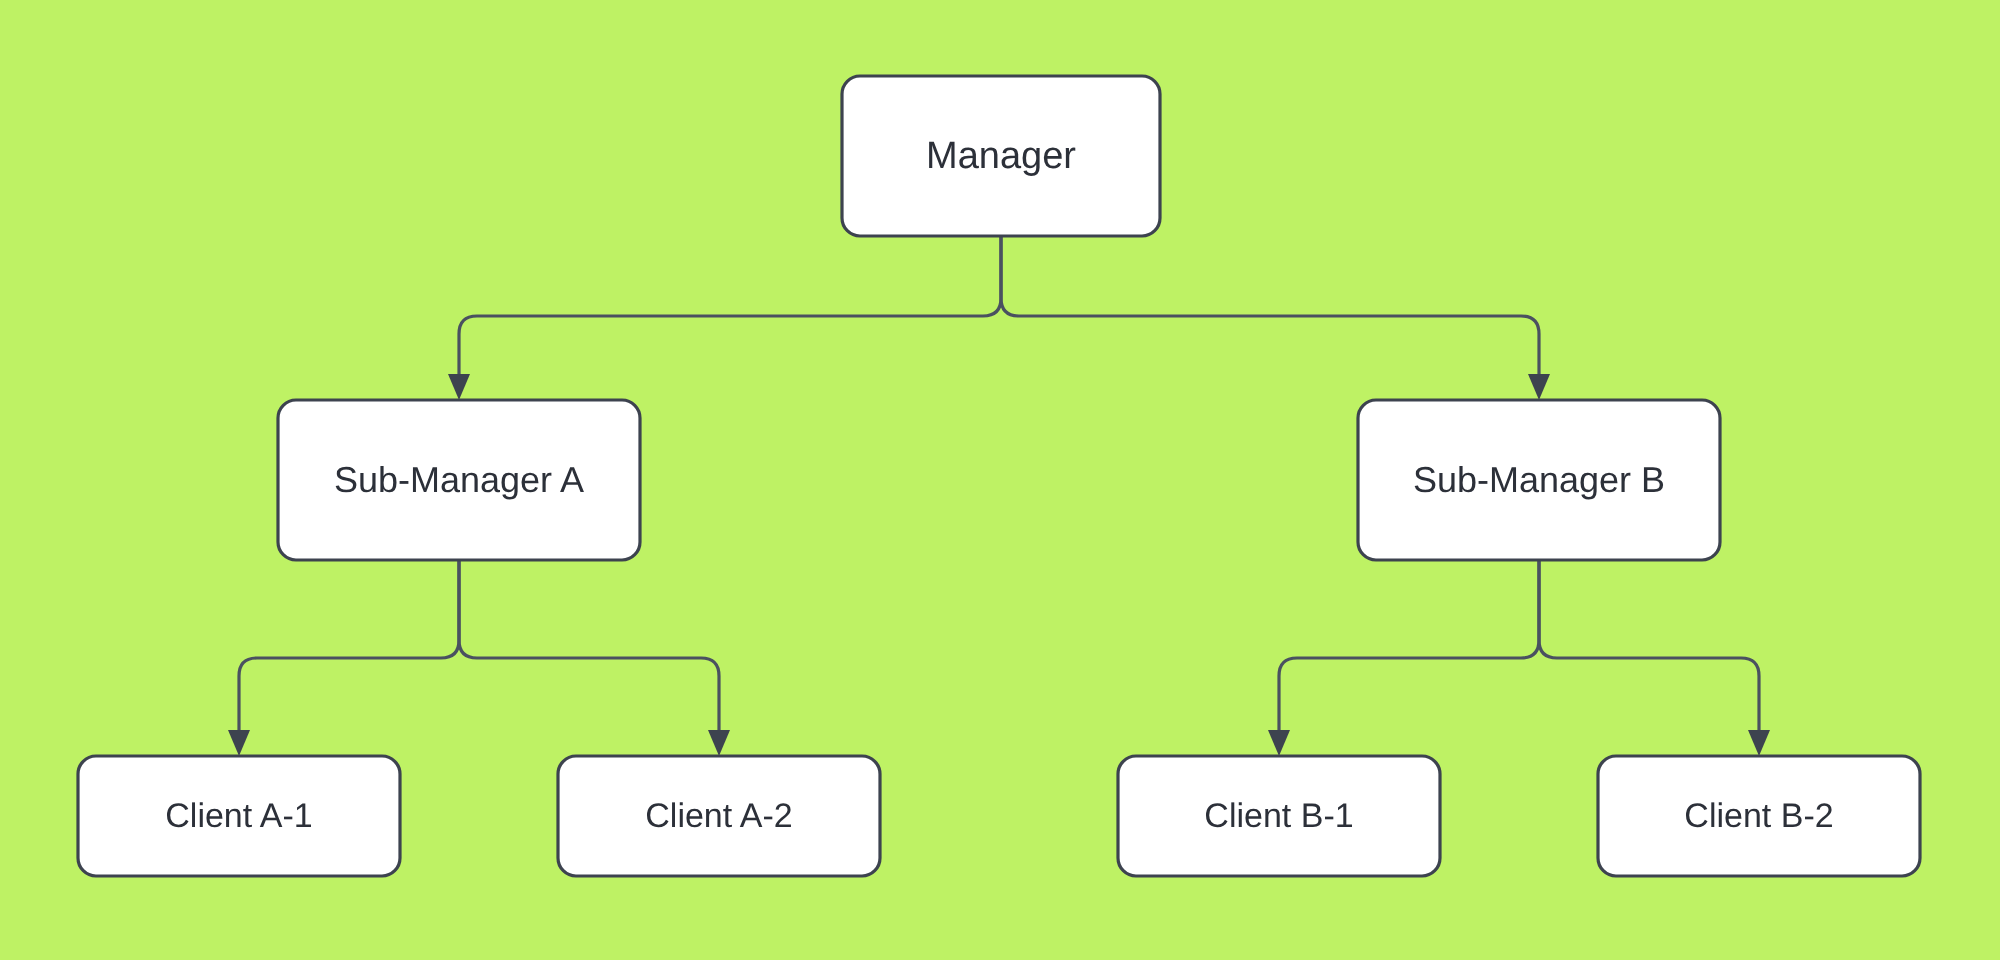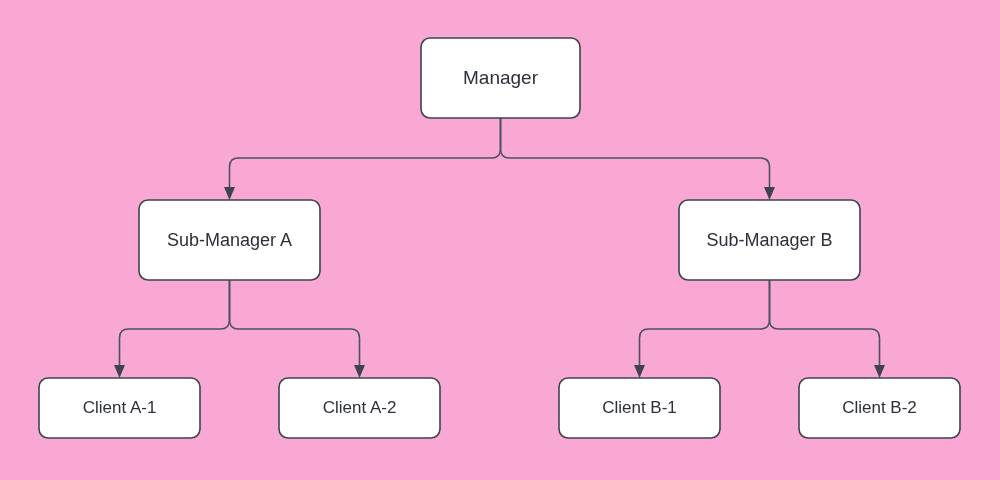--- a/index.html
+++ b/index.html
@@ -11,21 +11,21 @@
   body {
     width: 1000px;
     height: 480px;
     overflow: hidden;
     font-family: "Liberation Sans", sans-serif;
   }
   #diagram-canvas {
     position: relative;
     width: 1000px;
     height: 480px;
-    background: #f9a8d4;
+    background: #bef264;
   }
   svg.diagram-svg {
     position: absolute;
     top: 0;
     left: 0;
     width: 1000px;
     height: 480px;
     display: block;
   }
   .node-rect {

